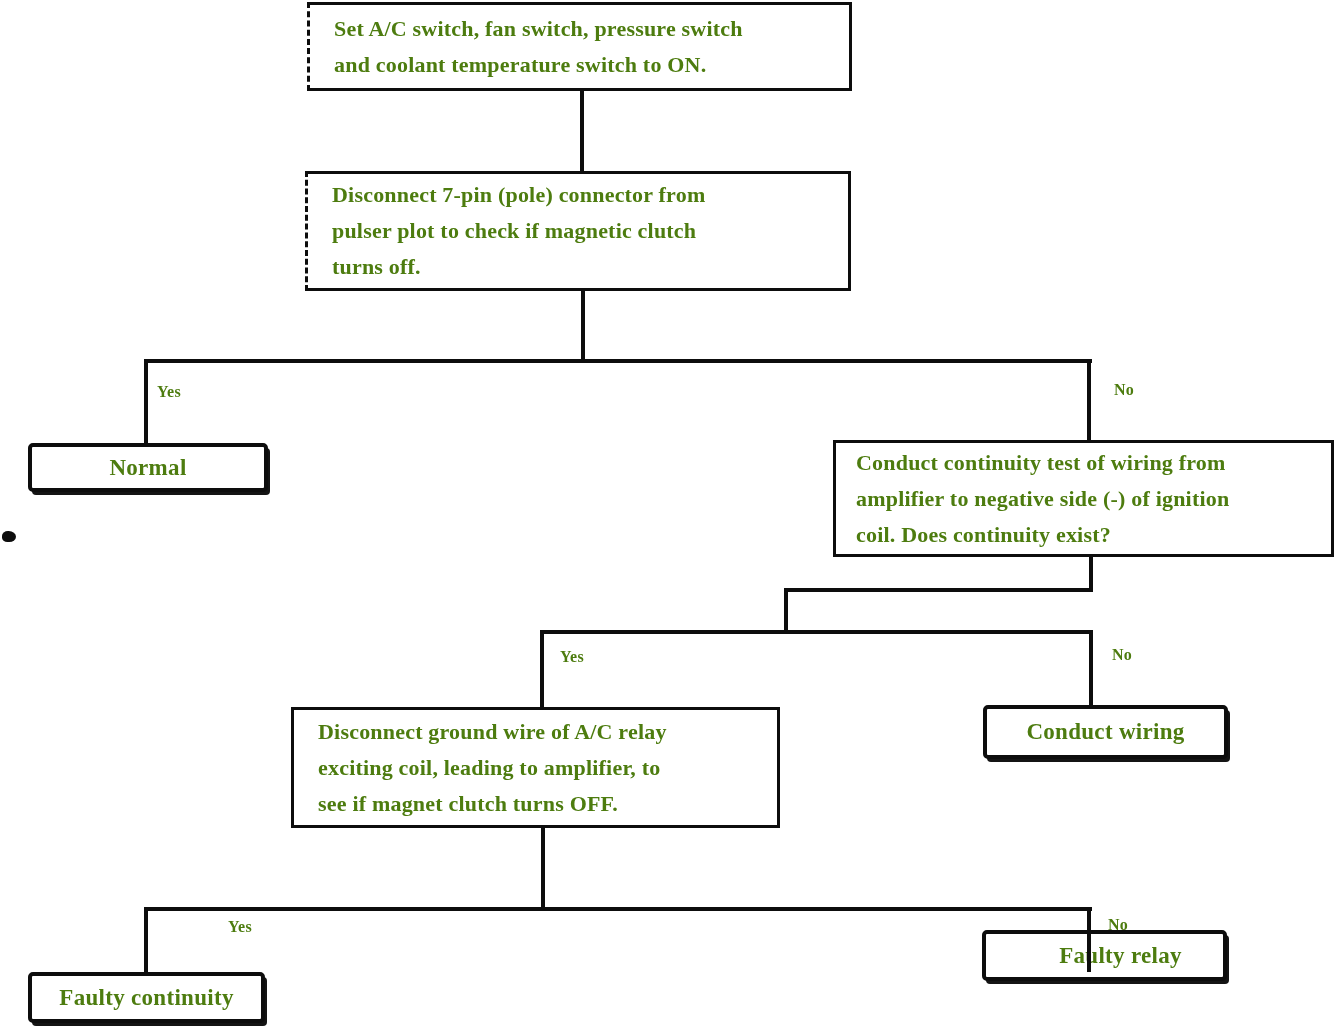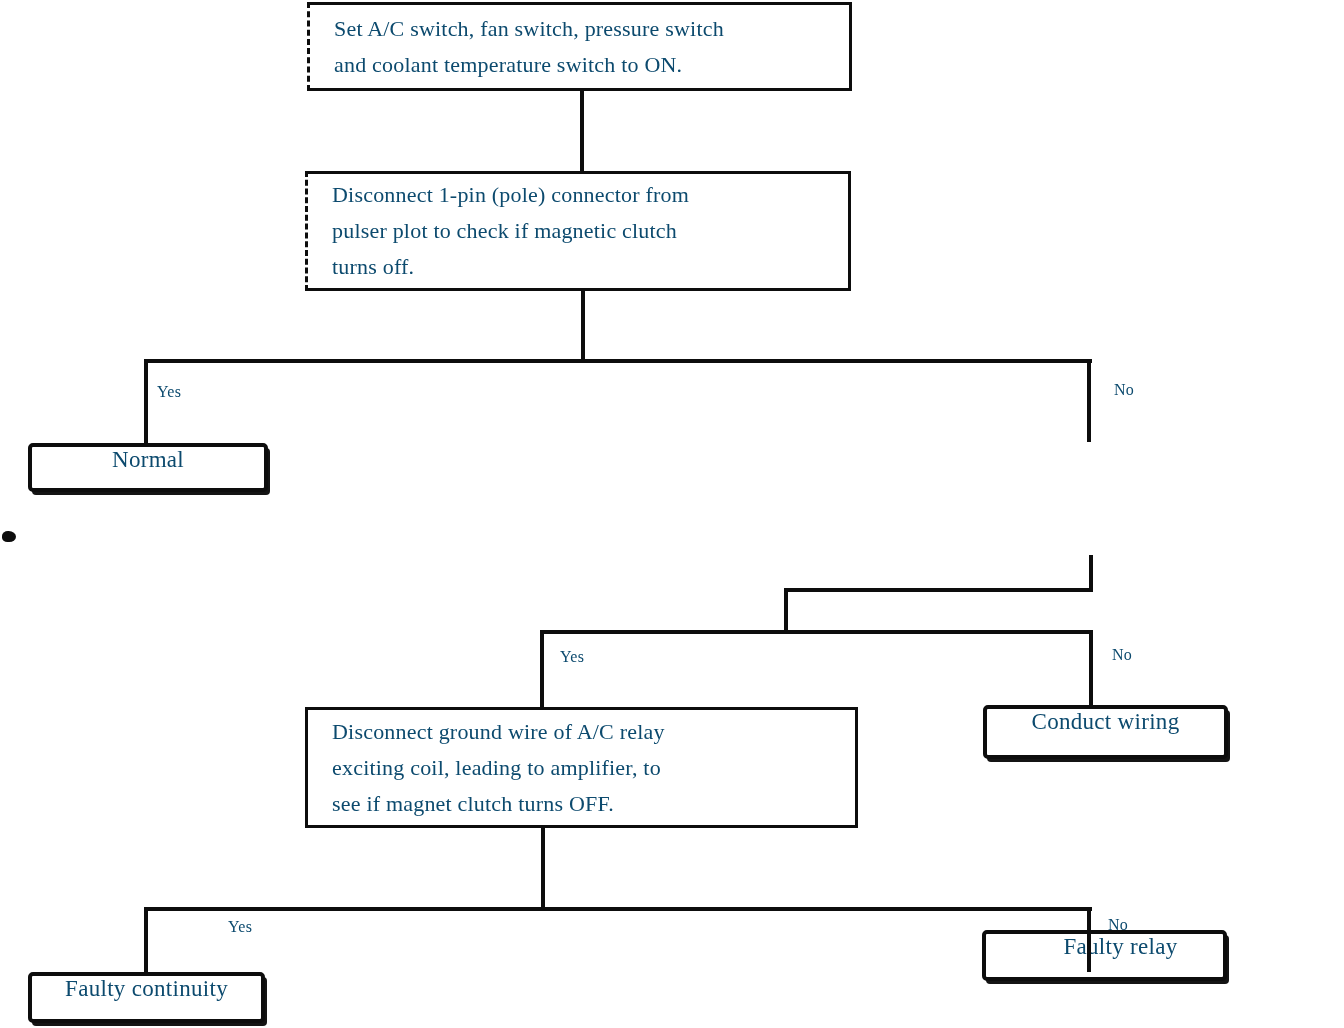--- a/index.html
+++ b/index.html
@@ -6,22 +6,22 @@
     margin: 0;
     padding: 0;
     background: #ffffff;
   }
   #canvas {
     position: relative;
     width: 1344px;
     height: 1028px;
     background: #ffffff;
     font-family: "Liberation Serif", serif;
-    font-weight: normal;
-    color: #0c4a6e;
+    font-weight: bold;
+    color: #4d7c0f;
     overflow: hidden;
   }
   
   .pbox {
     position: absolute;
     border: 3px solid #0d0d0d;
     background: #ffffff;
     display: flex;
     align-items: center;
     box-sizing: border-box;
@@ -30,21 +30,21 @@
     white-space: pre-line;
     letter-spacing: 0.2px;
   }
   .pbox .txt { padding-left: 24px; padding-right: 6px; }
   
   .rbox {
     position: absolute;
     border: 4px solid #0d0d0d;
     background: #ffffff;
     display: flex;
-    align-items: flex-start;
+    align-items: center;
     justify-content: center;
     box-sizing: border-box;
     font-size: 23px;
     letter-spacing: 0.3px;
     border-radius: 5px;
     box-shadow: 3px 4px 0 -1px #141414;
   }
   
   .line {
     position: absolute;
@@ -64,21 +64,21 @@
     background: #0d0d0d;
     border-radius: 45% 55% 50% 40%;
   }
 
   
   #node-step1   { left: 307px; top: 2px;   width: 545px; height: 89px; border-left-style: dashed; }
   #node-step2   { left: 305px; top: 171px; width: 546px; height: 120px; border-left-style: dashed; }
   #node-normal  { left: 28px;  top: 443px; width: 240px; height: 49px; }
   #node-step3   { left: 833px; top: 440px; width: 501px; height: 117px; }
   #node-step3 .txt { padding-left: 20px; }
-  #node-step4   { left: 305px; top: 707px; width: 553px; height: 121px; }
+  #node-step4   { left: 291px; top: 707px; width: 489px; height: 121px; }
   #node-fwiring { left: 983px; top: 705px; width: 245px; height: 54px; }
   #node-famp    { left: 28px;  top: 972px; width: 237px; height: 51px; }
   #node-frelay  { left: 982px; top: 930px; width: 245px; height: 51px; padding-left: 32px; }
 
   
   #l1  { left: 580px;  top: 90px;  height: 84px; }
   #l2  { left: 581px;  top: 289px; height: 74px; }
   #l3  { left: 144px;  top: 359px; width: 948px; }
   #l4  { left: 144px;  top: 359px; height: 86px; }
   #l5  { left: 1087px; top: 359px; height: 83px; }
@@ -107,25 +107,30 @@
 <body>
 
 <div id="canvas">
 
   <div class="pbox" id="node-step1">
     <span class="txt">Set A/C switch, fan switch, pressure switch
 and coolant temperature switch to ON.</span>
   </div>
 
   <div class="pbox" id="node-step2">
-    <span class="txt">Disconnect 1-pin (pole) connector from
+    <span class="txt">Disconnect 7-pin (pole) connector from
 pulser plot to check if magnetic clutch
 turns off.</span>
   </div>
 
+  <div class="pbox" id="node-step3">
+    <span class="txt">Conduct continuity test of wiring from
+amplifier to negative side (-) of ignition
+coil. Does continuity exist?</span>
+  </div>
 
   <div class="pbox" id="node-step4">
     <span class="txt">Disconnect ground wire of A/C relay
 exciting coil, leading to amplifier, to
 see if magnet clutch turns OFF.</span>
   </div>
 
   <div class="rbox" id="node-normal">
     <span>Normal</span>
   </div>

